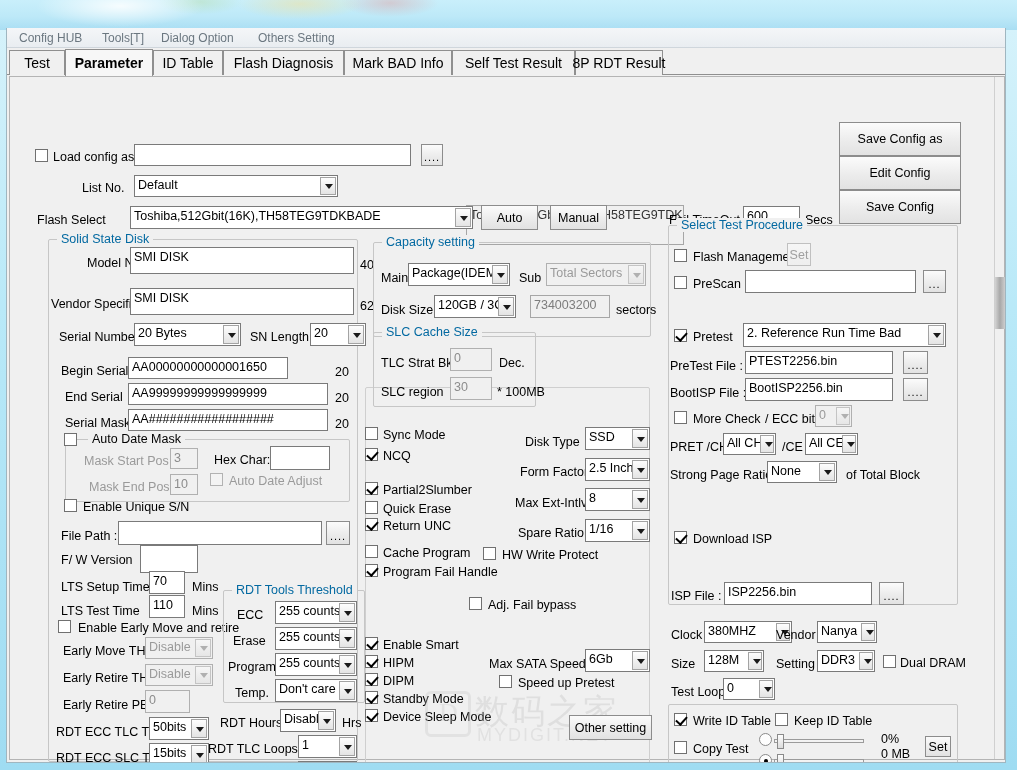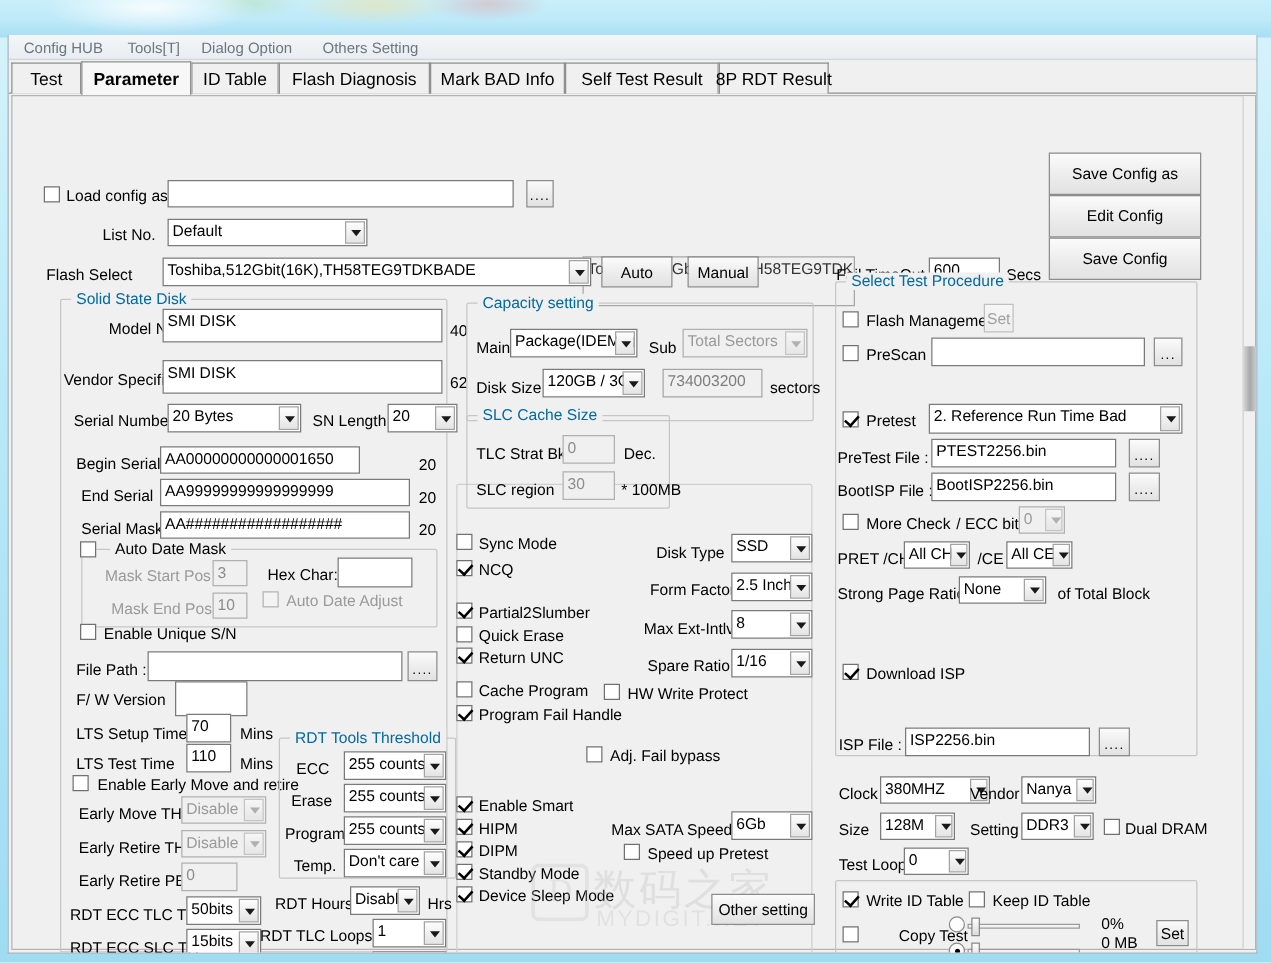--- a/index.html
+++ b/index.html
@@ -266,21 +266,21 @@
     </div>
 
     <div id="panel">
 
       <div class="cb" style="left:25px; top:72px;"></div>
       <div class="lbl" style="left:43px; top:73px;">Load config as</div>
       <div class="tb" style="left:124px; top:67px; width:277px; height:22px;"></div>
       <div class="btn dots" style="left:411px; top:67px; width:22px; height:22px;">....</div>
 
       <div class="lbl" style="left:72px; top:104px;">List No.</div>
-      <div class="combo" style="left:124px; top:98px; width:160px; height:22px;"><span>Default</span><span class="arw"></span></div>
+      <div class="combo" style="left:124px; top:98px; width:204px; height:22px;"><span>Default</span><span class="arw"></span></div>
 
       <div class="tb ro" style="left:456px; top:128px; width:218px; height:40px; color:#333;">Toshiba,512Gbit(16K),TH58TEG9TDKBADE</div>
 
       <div class="lbl" style="left:27px; top:136px;">Flash Select</div>
       <div class="combo" style="left:120px; top:129px; width:343px; height:23px;"><span>Toshiba,512Gbit(16K),TH58TEG9TDKBADE</span><span class="arw"></span></div>
       <div class="btn" style="left:471px; top:128px; width:57px; height:25px;">Auto</div>
       <div class="btn" style="left:540px; top:128px; width:57px; height:25px;">Manual</div>
 
       <div class="btn" style="left:829px; top:45px; width:122px; height:34px;">Save Config as</div>
       <div class="btn" style="left:829px; top:79px; width:122px; height:34px;">Edit Config</div>
@@ -534,21 +534,21 @@
       <div class="lbl" style="left:661px; top:608px;">Test Loop</div>
       <div class="combo" style="left:713px; top:601px; width:52px; height:22px; padding-right:16px;"><span>0</span><span class="arw" style="width:14px;"></span></div>
 
       <div class="grp" style="left:658px; top:627px; width:290px; height:76px;"></div>
       <div class="cb on" style="left:664px; top:636px;"></div>
       <div class="lbl" style="left:683px; top:637px;">Write ID Table</div>
       <div class="cb" style="left:765px; top:636px;"></div>
       <div class="lbl" style="left:784px; top:637px;">Keep ID Table</div>
 
       <div class="cb" style="left:664px; top:664px;"></div>
-      <div class="lbl" style="left:683px; top:665px;margin-left:26px;">Copy Test</div>
+      <div class="lbl" style="left:683px; top:665px;">Copy Test</div>
       <div class="radio" style="left:749px; top:656px;"></div>
       <div class="radio on" style="left:749px; top:677px;"></div>
       <div class="slider" style="left:764px; top:662px; width:90px;">
           <span class="thumb"></span>
         </div>
       <div class="slider" style="left:764px; top:682px; width:90px;">
           <span class="thumb"></span>
         </div>
       <div class="lbl" style="left:871px; top:655px;">0%</div>
       <div class="lbl" style="left:871px; top:670px;">0 MB</div>

